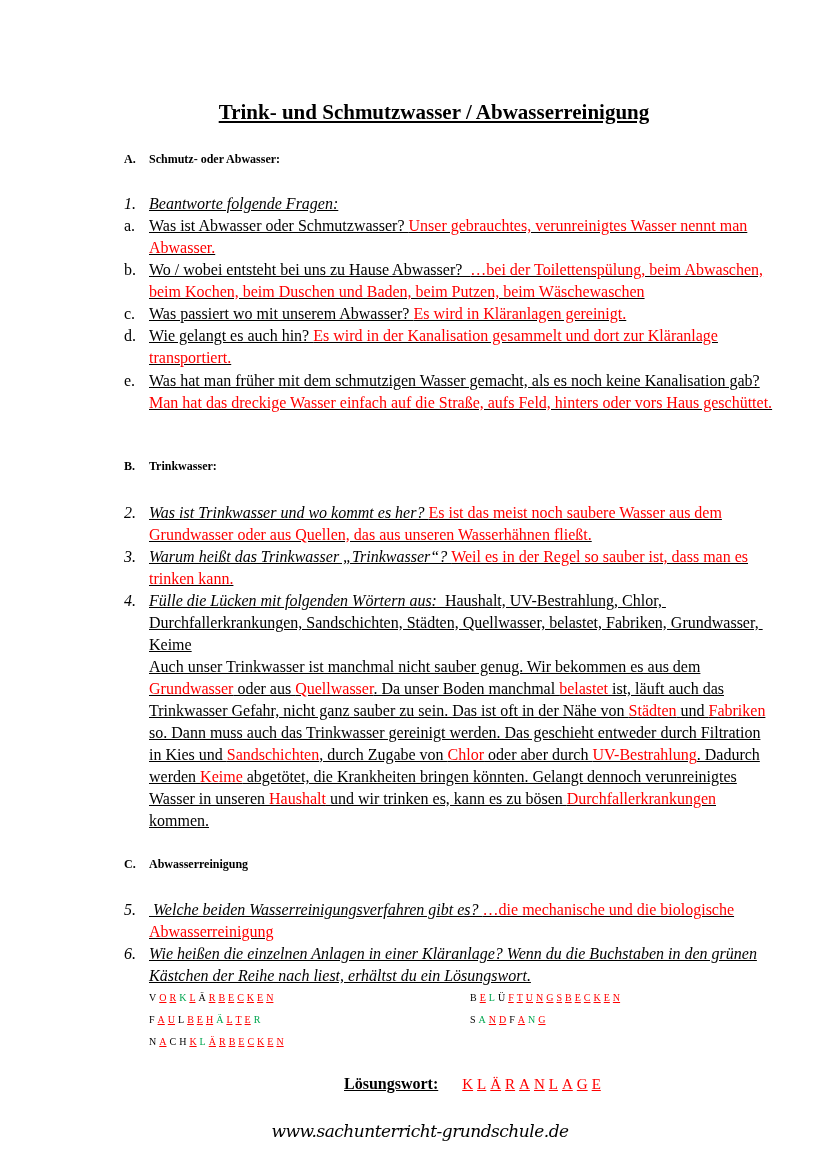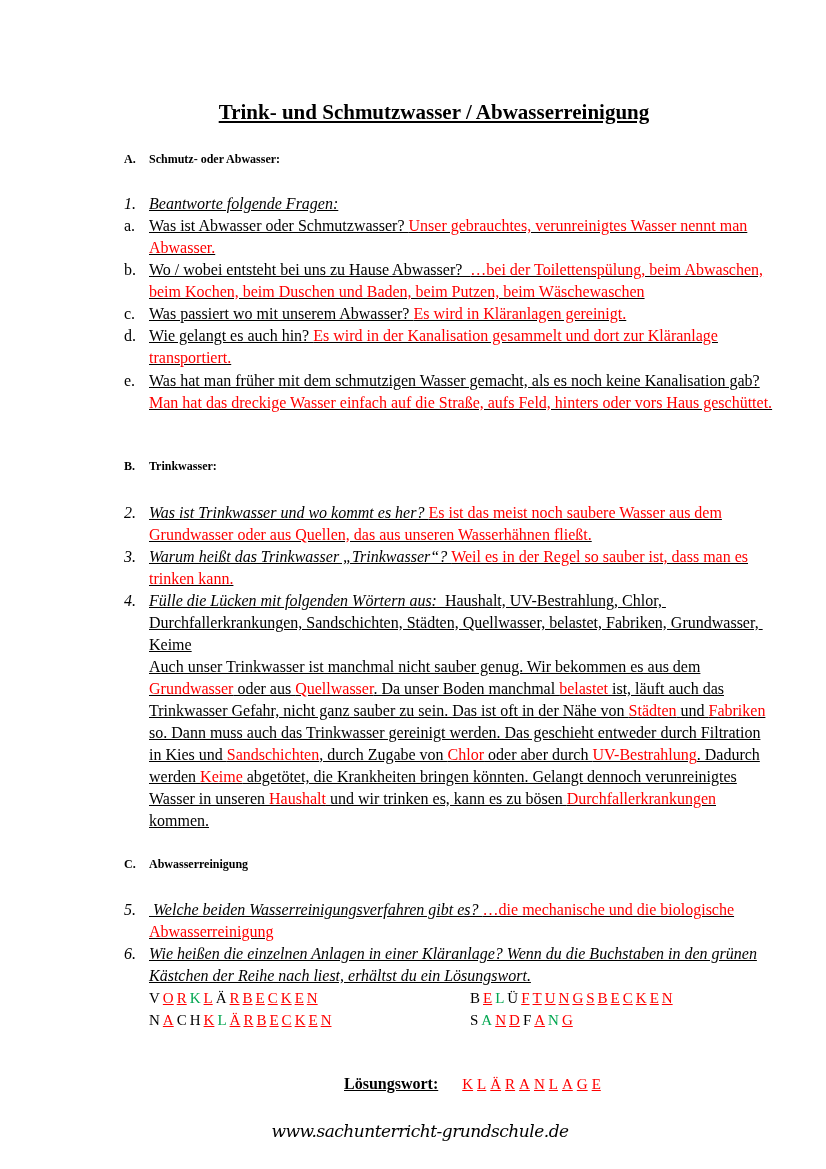--- a/index.html
+++ b/index.html
@@ -18,21 +18,21 @@
   }
   .sec .lab { display: inline-block; width: 25px; }
   .item {
     position: absolute; left: 124px; width: 650px; line-height: 22px; font-size: 16px;
   }
   .item .num { position: absolute; left: 0; top: 0; width: 25px; }
   .item .body { margin-left: 25px; display: block; text-decoration: underline; }
   .it { font-style: italic; }
   .red { color: #ff0000; }
   .grid {
-    position: absolute; font-size: 15px; letter-spacing: 0px; line-height: 22px;
+    position: absolute; font-size: 10px; letter-spacing: 0px; line-height: 22px;
   }
   .grid .row { white-space: nowrap; height: 22px; }
   .grid .ch { display: inline-block; margin-right: 3px; }
   .grid .ch.r { color: #ff0000; text-decoration: underline; text-decoration-color: #ff0000; }
   .grid .ch.g { color: #00a650; }
   .grid .ch.k { color: #000; }
   .solution {
     position: absolute; top: 1075px; left: 344px; font-size: 16px; white-space: nowrap;
   }
   .solution .lbl { font-weight: bold; text-decoration: underline; margin-right: 24px; }
@@ -115,20 +115,21 @@
     <span class="body"><span class="it" style="white-space:pre;text-align:right;"> Welche beiden Wasserreinigungsverfahren gibt es? </span><span class="red">…die mechanische und die biologische Abwasserreinigung</span></span>
   </div>
 
   <div class="item" style="top:943px;">
     <span class="num it">6.</span>
     <span class="body it">Wie heißen die einzelnen Anlagen in einer Kläranlage? Wenn du die Buchstaben in den grünen Kästchen der Reihe nach liest, erhältst du ein Lösungswort.</span>
   </div>
 
   <div class="grid" id="grid-left" style="left:149px; top:987px;">
       <div class="row"><span class="ch k">V</span><span class="ch r">O</span><span class="ch r">R</span><span class="ch g">K</span><span class="ch r">L</span><span class="ch k">Ä</span><span class="ch r">R</span><span class="ch r">B</span><span class="ch r">E</span><span class="ch r">C</span><span class="ch r">K</span><span class="ch r">E</span><span class="ch r">N</span></div>
+      <div class="row"><span class="ch k">F</span><span class="ch r">A</span><span class="ch r">U</span><span class="ch k">L</span><span class="ch r">B</span><span class="ch r">E</span><span class="ch r">H</span><span class="ch g">Ä</span><span class="ch r">L</span><span class="ch r">T</span><span class="ch r">E</span><span class="ch g">R</span></div>
       <div class="row"><span class="ch k">N</span><span class="ch r">A</span><span class="ch k">C</span><span class="ch k">H</span><span class="ch r">K</span><span class="ch g">L</span><span class="ch r">Ä</span><span class="ch r">R</span><span class="ch r">B</span><span class="ch r">E</span><span class="ch r">C</span><span class="ch r">K</span><span class="ch r">E</span><span class="ch r">N</span></div>
     </div>
   <div class="grid" id="grid-right" style="left:470px; top:987px;">
       <div class="row"><span class="ch k">B</span><span class="ch r">E</span><span class="ch g">L</span><span class="ch k">Ü</span><span class="ch r">F</span><span class="ch r">T</span><span class="ch r">U</span><span class="ch r">N</span><span class="ch r">G</span><span class="ch r">S</span><span class="ch r">B</span><span class="ch r">E</span><span class="ch r">C</span><span class="ch r">K</span><span class="ch r">E</span><span class="ch r">N</span></div>
       <div class="row"><span class="ch k">S</span><span class="ch g">A</span><span class="ch r">N</span><span class="ch r">D</span><span class="ch k">F</span><span class="ch r">A</span><span class="ch g">N</span><span class="ch r">G</span></div>
     </div>
 
   <div class="solution">
     <span class="lbl">Lösungswort:</span><span id="solution-letters"><span class="ch">K</span><span class="ch">L</span><span class="ch">Ä</span><span class="ch">R</span><span class="ch">A</span><span class="ch">N</span><span class="ch">L</span><span class="ch">A</span><span class="ch">G</span><span class="ch">E</span></span>
   </div>

